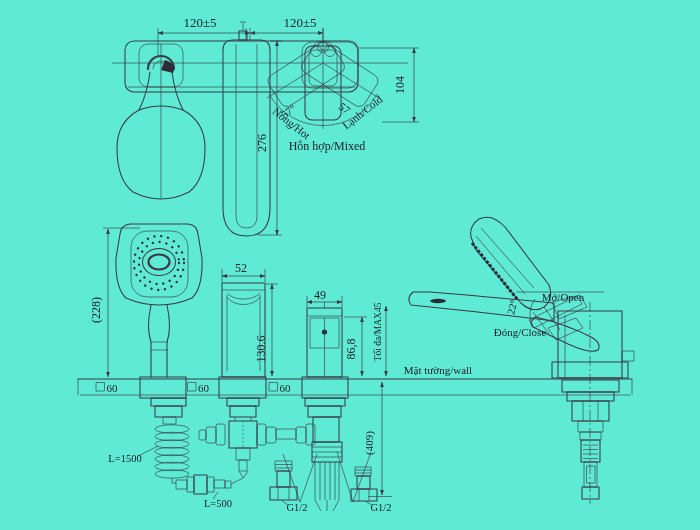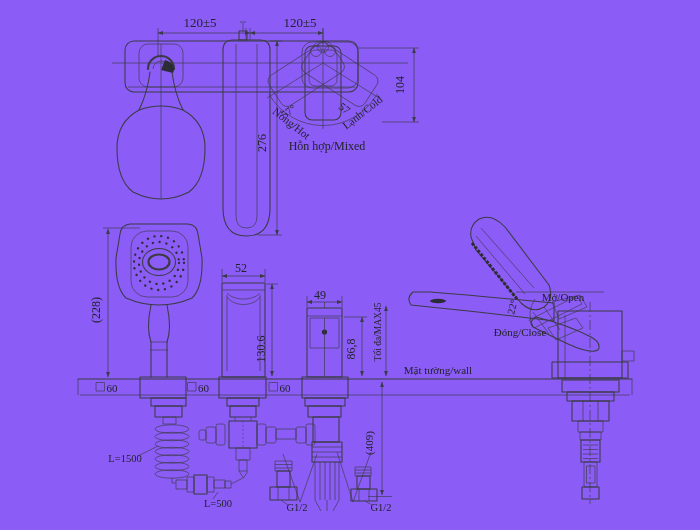--- a/index.html
+++ b/index.html
@@ -1,16 +1,16 @@
 <!DOCTYPE html>
 <html><head>
 <meta charset="utf-8">
 <style>
   html,body{margin:0;padding:0;background:#ffffff;}
-  .canvas{position:relative;width:700px;height:530px;background:#8b5cf6;overflow:hidden;}
+  .canvas{position:relative;width:700px;height:530px;background:#5eead4;overflow:hidden;}
   svg{position:absolute;left:0;top:0;}
   .o{fill:none;stroke:#3b3b45;stroke-width:1.05;stroke-linejoin:round;stroke-linecap:round;}
   .t{fill:none;stroke:#3b3b45;stroke-width:.65;stroke-linejoin:round;}
   .d{fill:none;stroke:#3b3b45;stroke-width:.7;marker-start:url(#arr);marker-end:url(#arr);}
   .dk{fill:#2c2c36;stroke:none;}
   .bold{stroke-width:2.2;}
   .ctr{stroke-dasharray:10 3 2 3;}
   .dot{stroke-dasharray:1.5 2.5;}
   .dots{fill:none;stroke:#2e2e38;stroke-width:2.3;stroke-dasharray:.1 6.8;stroke-linecap:round;}
   .hatch{fill:none;stroke:#2c2c36;stroke-width:3;stroke-dasharray:3 1.6;}

